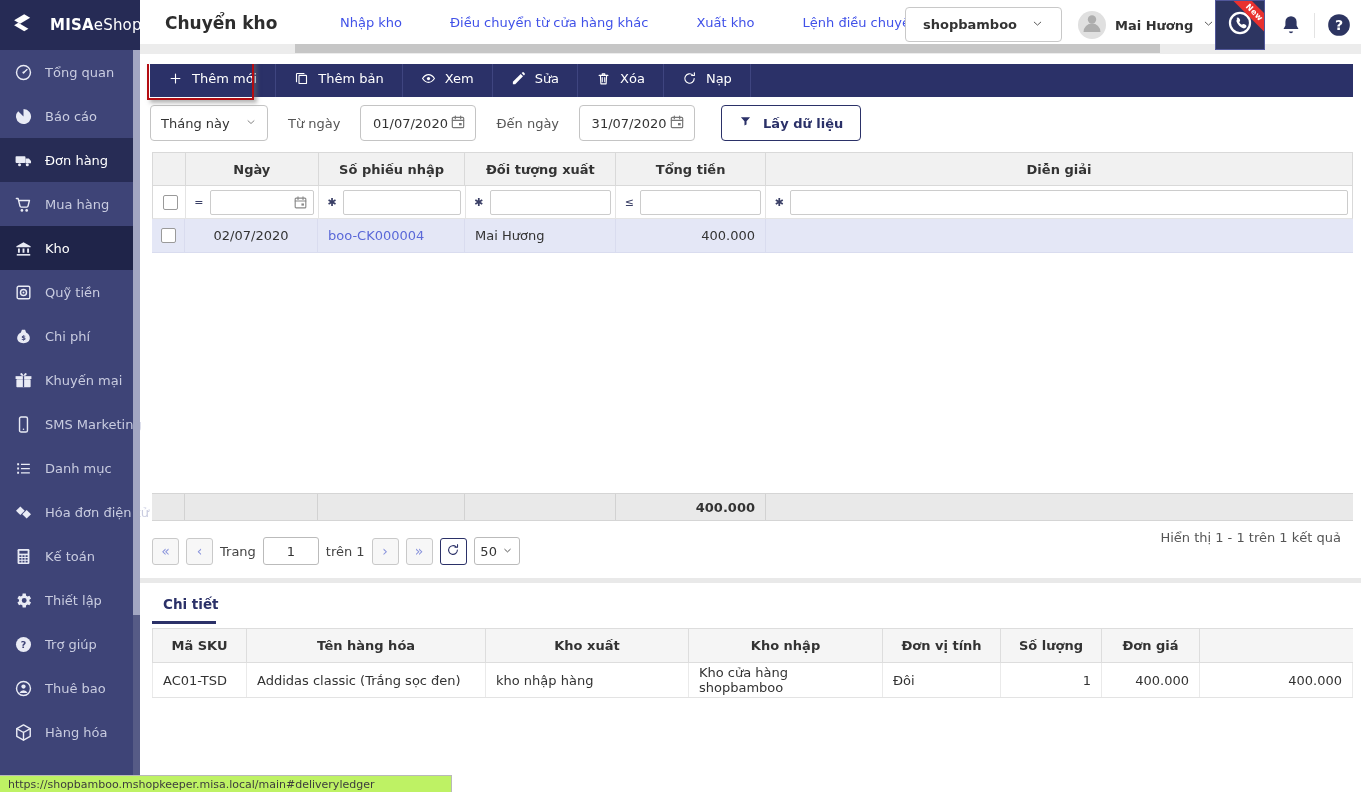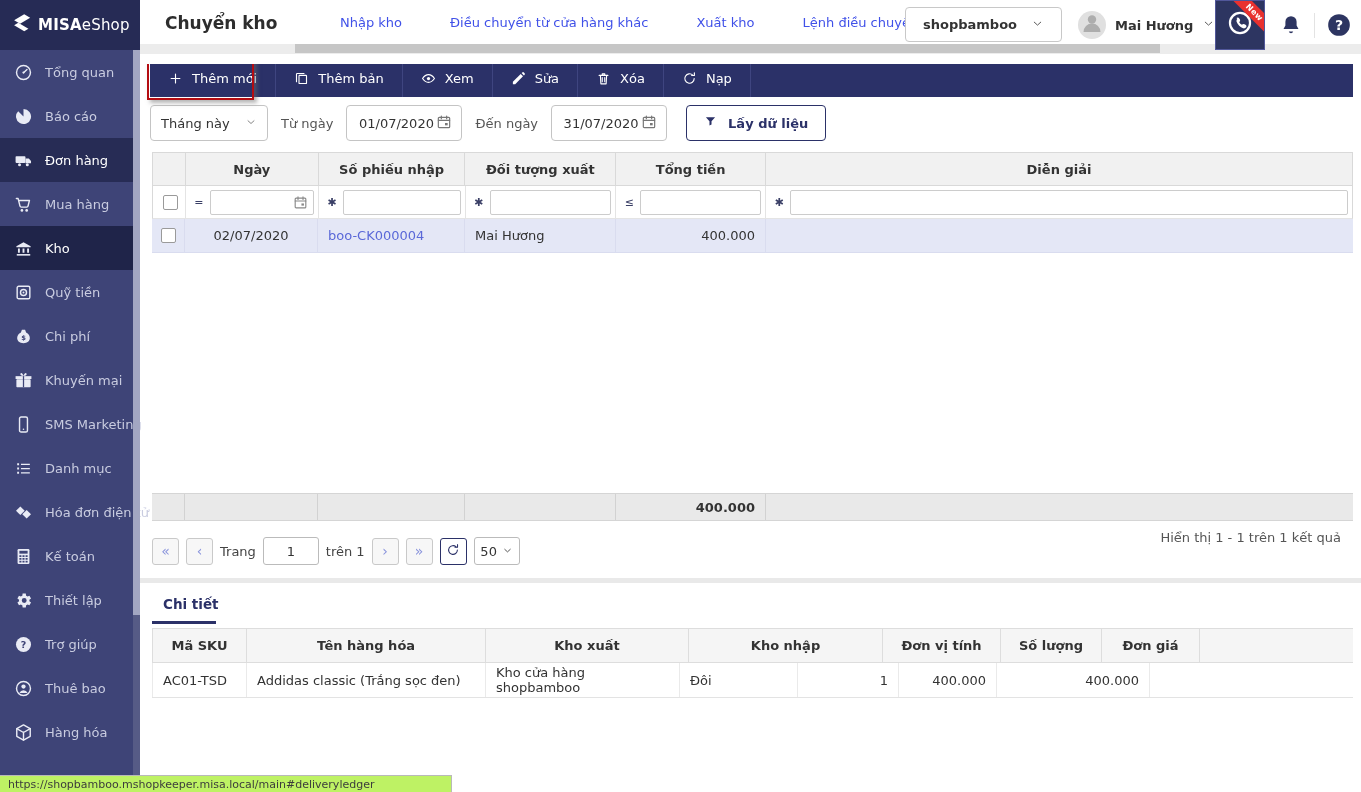--- a/index.html
+++ b/index.html
@@ -6,21 +6,21 @@
     --navy:#2b3168; --sidebar:#3e4477; --sidebar-active:#1f2449; --sidebar-hl:#272c55;
     --tabblue:#4051e8; --link:#5a68d8; --red:#b40d12; --rowsel:#e4e7f6; --ribbon:#e8312f;
   }
   *{box-sizing:border-box;margin:0;padding:0}
   body{font-family:"DejaVu Sans","Liberation Sans",sans-serif;background:#fff}
   .stage{position:relative;width:1361px;height:792px;background:#fff;overflow:hidden}
   svg .st{fill:none;stroke:currentColor;stroke-width:1.8;stroke-linecap:round;stroke-linejoin:round}
 
   
   .sidebar{position:absolute;left:0;top:0;width:140px;height:792px;background:var(--sidebar);z-index:10}
-  .logo{position:absolute;left:0;top:0;width:140px;height:50px;background:#262b55;display:flex;align-items:center;padding-left:10px;gap:6px}
+  .logo{position:absolute;left:0;top:0;width:140px;height:50px;background:#262b55;display:flex;align-items:center;padding-left:10px;gap:18px}
   .logo-text{color:#fff;font-size:15px;font-weight:bold;letter-spacing:.2px}
   .logo-text .light{font-weight:400}
   .menu{position:absolute;left:0;top:50px;width:140px}
   .menu-item{height:44px;display:flex;align-items:center;gap:12px;padding-left:14px;color:#c9cce0;font-size:13px;cursor:pointer;white-space:nowrap}
   .menu-item svg{flex:0 0 19px;color:#e9ebf5}
   .menu-item.highlight{background:var(--sidebar-hl);color:#fff}
   .menu-item.active{background:var(--sidebar-active);color:#fff}
   .side-scroll{position:absolute;right:0;top:50px;bottom:0;width:7px;background:#565b86}
   .side-thumb{position:absolute;right:0;top:0;width:7px;height:565px;background:#a2a6c2}
 
@@ -42,21 +42,21 @@
   .bell-btn{position:absolute;left:1139px;top:13px;color:#2d3561;cursor:pointer}
   .hdr-divider{position:absolute;left:1174px;top:13px;width:1px;height:25px;background:#e3e3e3}
   .help-btn{position:absolute;left:1186px;top:12px;color:#2d3561;cursor:pointer}
 
   
   .toolbar{position:absolute;left:150px;top:60px;width:1203px;height:37px;background:var(--navy);display:flex;z-index:3}
   .tbtn{display:flex;align-items:center;gap:9px;padding:0 18px;color:#fff;font-size:13px;font-weight:500;border-right:1px solid #3f4580;cursor:pointer;white-space:nowrap}
   .red-box{position:absolute;left:147px;top:57px;width:107px;height:43px;border:2px solid var(--red);box-shadow:3px 3px 4px rgba(110,110,110,.5);z-index:6;pointer-events:none}
 
   
-  .filterbar{position:absolute;left:150px;top:105px;height:36px;display:flex;align-items:center;gap:13px;font-size:13px;color:#555;z-index:3}
+  .filterbar{position:absolute;left:150px;top:105px;height:36px;display:flex;align-items:center;gap:20px;font-size:13px;color:#555;z-index:3}
   .fselect{width:118px;height:36px;border:1px solid #c4c4c4;border-radius:4px;background:#fff;display:flex;align-items:center;justify-content:space-between;padding:0 10px;color:#333;cursor:pointer}
   .fselect svg,.date-input svg{color:#777}
   .date-input{width:116px;height:36px;border:1px solid #c4c4c4;border-radius:4px;background:#fff;display:flex;align-items:center;justify-content:space-between;padding:0 9px;color:#333;cursor:text}
   .date-input .dval{flex:1;text-align:center}
   .fetch-btn{height:36px;border:1px solid var(--navy);border-radius:4px;background:#fff;display:flex;align-items:center;gap:11px;padding:0 17px;color:var(--navy);font-size:13px;font-weight:bold;margin-left:6px;cursor:pointer}
 
   
   .band{position:absolute;left:152px;width:1201px;display:flex}
   .mhead{top:152px;height:34px;background:#f1f1f1;border:1px solid #d9d9d9}
   .mhead .cell{display:flex;align-items:center;justify-content:center;font-size:13px;font-weight:bold;color:#333;border-right:1px solid #d9d9d9;height:100%}
@@ -469,20 +469,21 @@
       <div class="cell" style="width:239px">Tên hàng hóa</div>
       <div class="cell" style="width:203px">Kho xuất</div>
       <div class="cell" style="width:194px">Kho nhập</div>
       <div class="cell" style="width:118px">Đơn vị tính</div>
       <div class="cell" style="width:101px">Số lượng</div>
       <div class="cell" style="width:98px">Đơn giá</div>
     </div>
   <div class="dband drow" id="drow">
       <div class="cell " style="width:95px">AC01-TSD</div>
       <div class="cell " style="width:239px">Addidas classic (Trắng sọc đen)</div>
+      <div class="cell " style="width:203px">kho nhập hàng</div>
       <div class="cell " style="width:194px">Kho cửa hàng shopbamboo</div>
       <div class="cell " style="width:118px">Đôi</div>
       <div class="cell c-right" style="width:101px">1</div>
       <div class="cell c-right" style="width:98px">400.000</div>
       <div class="cell c-right" style="width:153px">400.000</div>
     </div>
 
   <div class="statusbar">
     <span>https://shopbamboo.mshopkeeper.misa.local/main#deliveryledger</span>
   </div>

